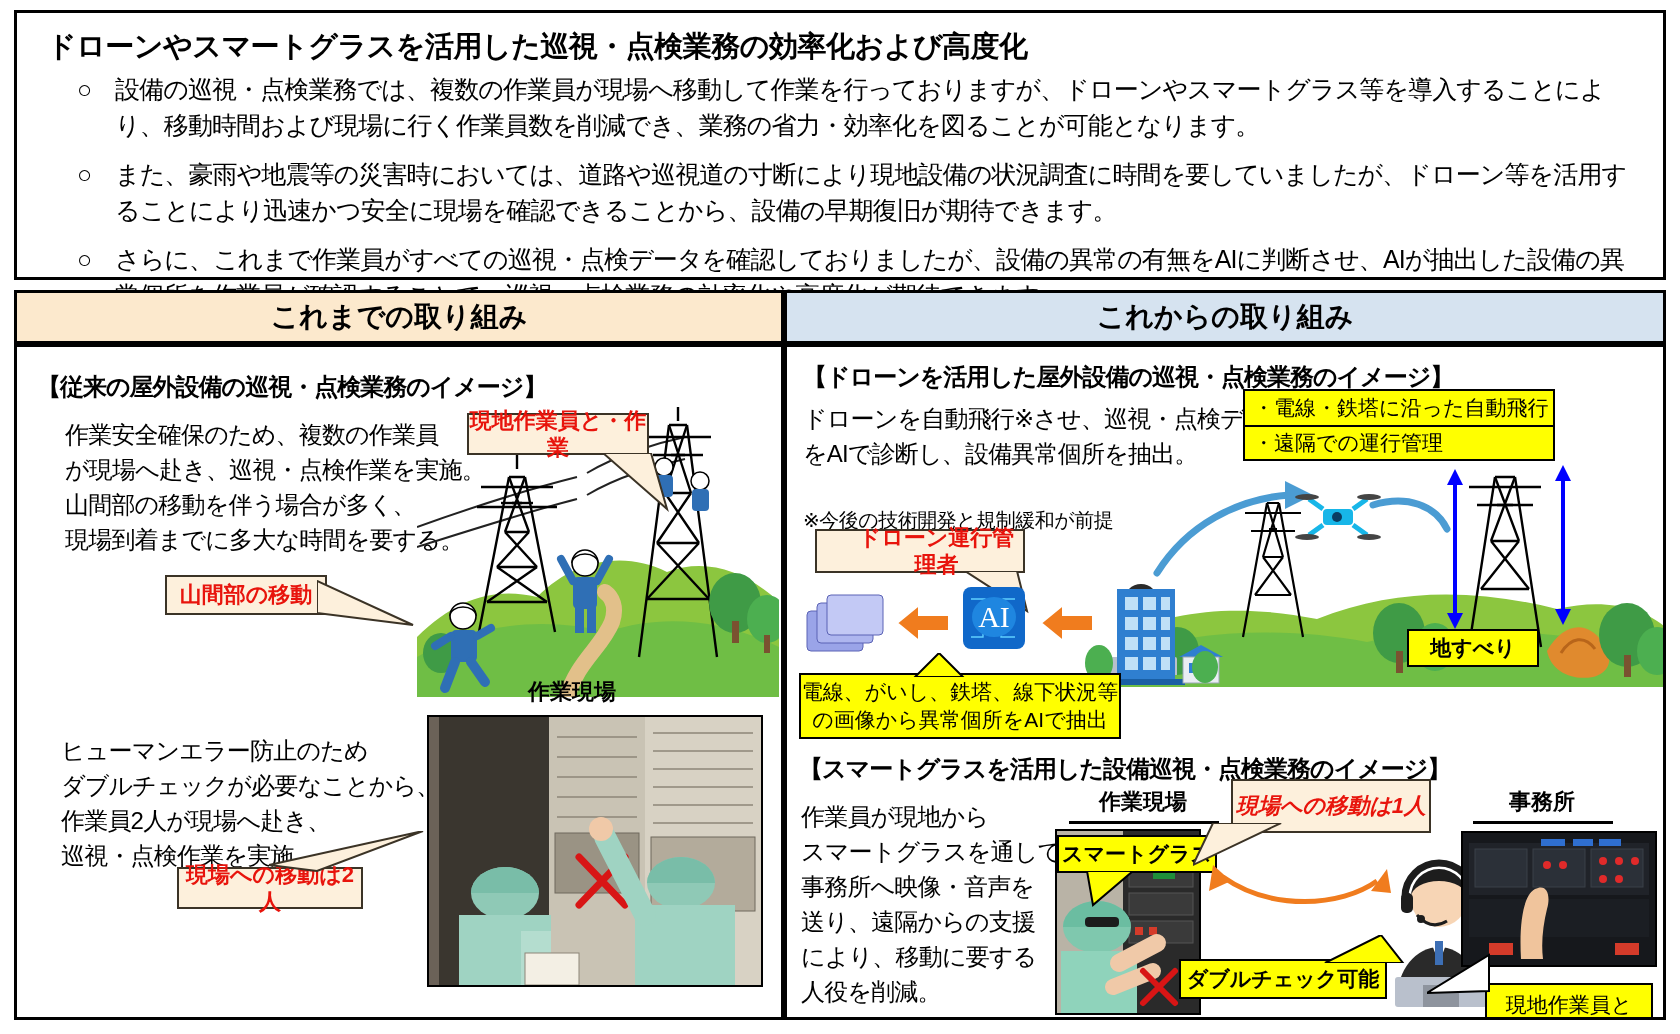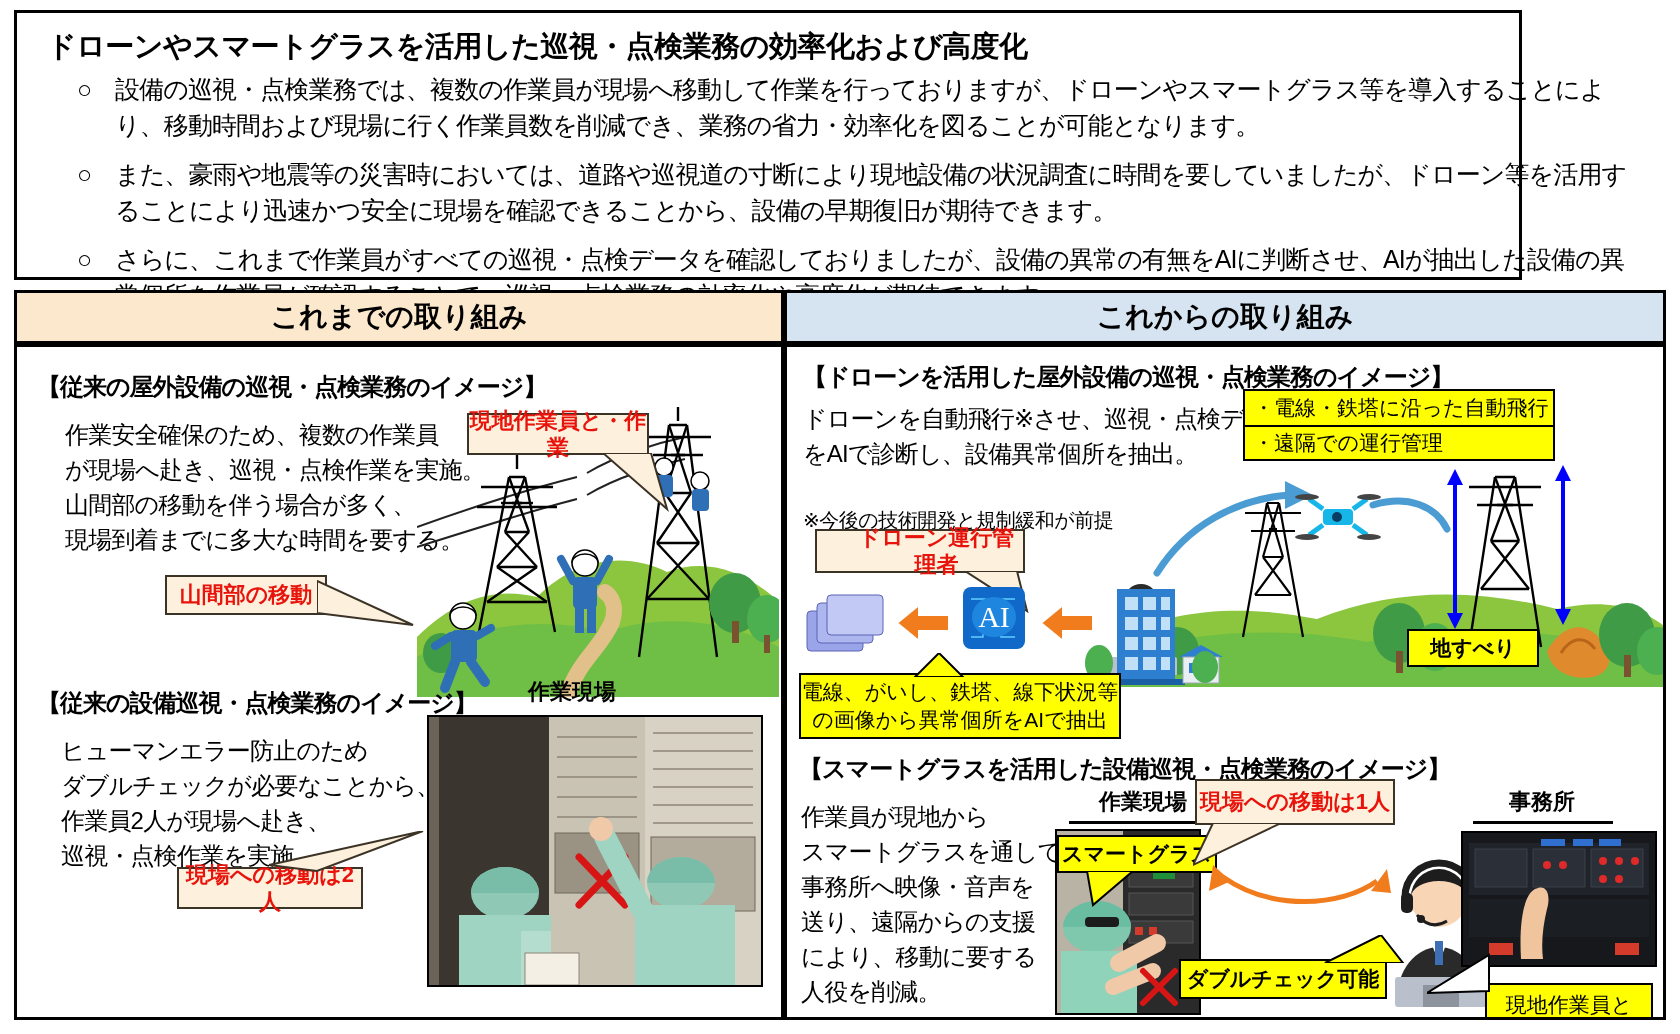--- a/index.html
+++ b/index.html
@@ -5,21 +5,21 @@
   html,body{margin:0;padding:0;background:#fff;}
   body{
     font-family:"Liberation Sans","DejaVu Sans",sans-serif;
     width:1680px;height:1034px;overflow:hidden;
     -webkit-font-smoothing:antialiased;
   }
   .slide{position:relative;width:1680px;height:1034px;box-sizing:border-box;}
 
   
   .top-box{
-    position:absolute;left:14px;top:10px;width:1508px;height:270px;
+    position:absolute;left:14px;top:10px;width:1652px;height:270px;
     border:3px solid #000;box-sizing:border-box;background:#fff;
   }
   .top-title{
     position:absolute;left:30px;top:14px;
     font-size:29px;font-weight:bold;color:#000;letter-spacing:-.5px;
     white-space:nowrap;
   }
   .bullets{position:absolute;left:60px;top:58px;width:1570px;}
   .bullet{display:flex;margin-bottom:13px;}
   .bullet-mark{
@@ -205,21 +205,20 @@
     <div class="callout callout-cream" style="left:450px;top:66px;width:182px;height:42px;">現地作業員と・作業</div>
     <svg class="tail" style="left:586px;top:106px;width:80px;height:60px;">
       <polygon points="0,0 48,0 64,56" fill="#FDF0DC" stroke="#3b3326" stroke-width="2"></polygon>
     </svg>
 
     <div class="callout callout-cream" style="left:148px;top:228px;width:162px;height:40px;">山間部の移動</div>
     <svg class="tail" style="left:300px;top:230px;width:110px;height:60px;">
       <polygon points="0,4 96,48 0,36" fill="#FDF0DC" stroke="#3b3326" stroke-width="2"></polygon>
     </svg>
 
-    <div class="sec-title" style="left:20px;top:340px;">【従来の設備巡視・点検業務のイメージ】</div>
     <div class="body-text" style="left:44px;top:386px;">ヒューマンエラー防止のため
 ダブルチェックが必要なことから、
 作業員2人が現場へ赴き、
 巡視・点検作業を実施。</div>
 
     <div class="cap-bold" style="left:490px;top:330px;width:130px;">作業現場</div>
 
     <div class="photo" style="left:410px;top:368px;width:336px;height:272px;">
       <svg width="332" height="268" viewBox="0 0 332 268">
         <rect width="332" height="268" fill="#6b6258"></rect>
@@ -454,21 +453,21 @@
           <path d="M86 140 L118 172 M118 140 L86 172"></path>
         </g>
       </svg>
     </div>
 
     <div class="callout callout-yellow b" style="left:270px;top:488px;width:160px;height:38px;">スマートグラス</div>
     <svg class="tail" style="left:296px;top:524px;width:70px;height:36px;">
       <polygon points="4,0 50,0 10,34" fill="#FFFF00" stroke="#000" stroke-width="2"></polygon>
     </svg>
 
-    <div class="callout callout-cream" style="left:408px;top:432px;width:200px;height:46px;">現場への移動は1人</div>
+    <div class="callout callout-cream" style="left:444px;top:432px;width:200px;height:54px;font-style:italic;">現場への移動は1人</div>
     <svg class="tail" style="left:406px;top:476px;width:120px;height:44px;">
       <polygon points="20,0 88,0 0,42" fill="#FDF0DC" stroke="#3b3326" stroke-width="2"></polygon>
     </svg>
 
     <svg class="ill" style="left:404px;top:500px;width:220px;height:64px;">
       <path d="M32 30 C80 64 150 60 186 34" stroke="#F07C1E" stroke-width="5" fill="none"></path>
       <polygon points="22,18 40,34 18,44" fill="#F07C1E"></polygon>
       <polygon points="196,22 180,44 200,46" fill="#F07C1E"></polygon>
     </svg>
 

